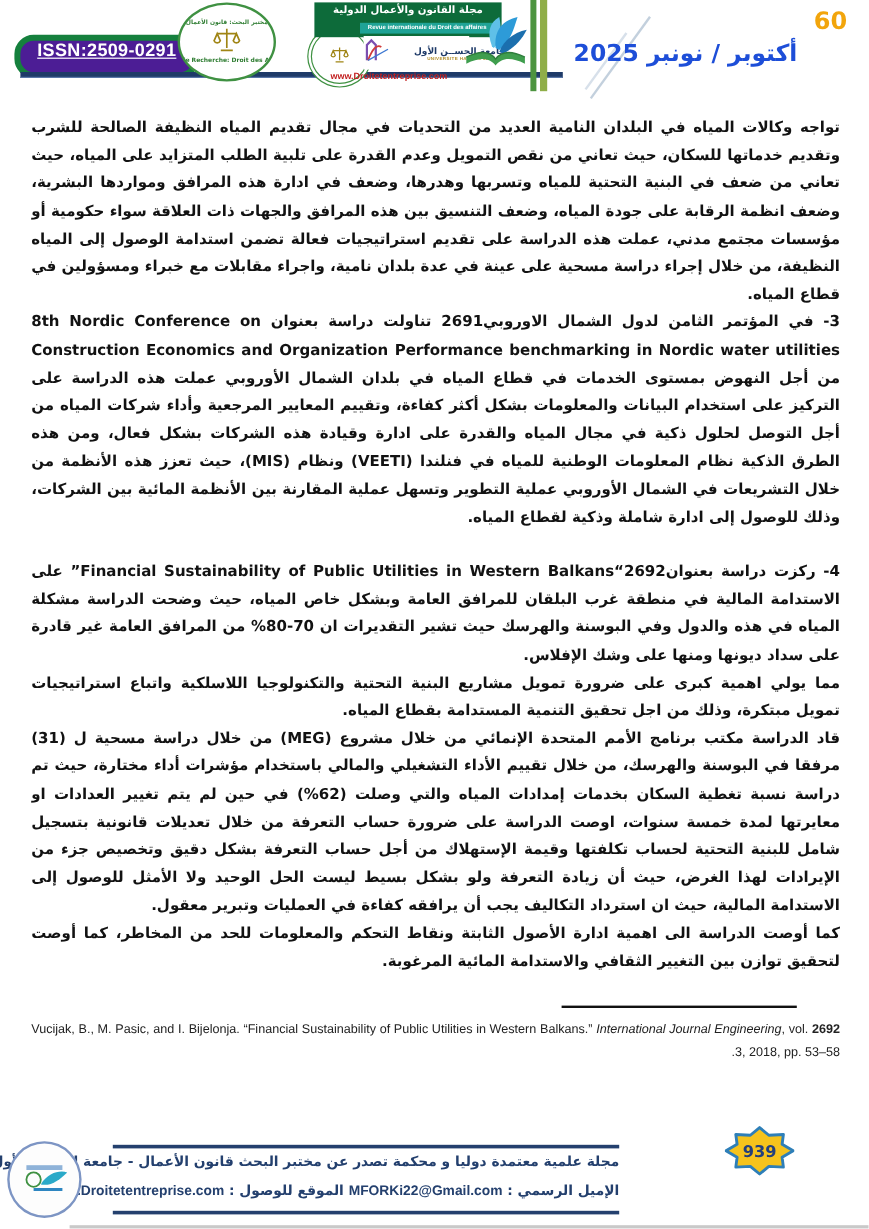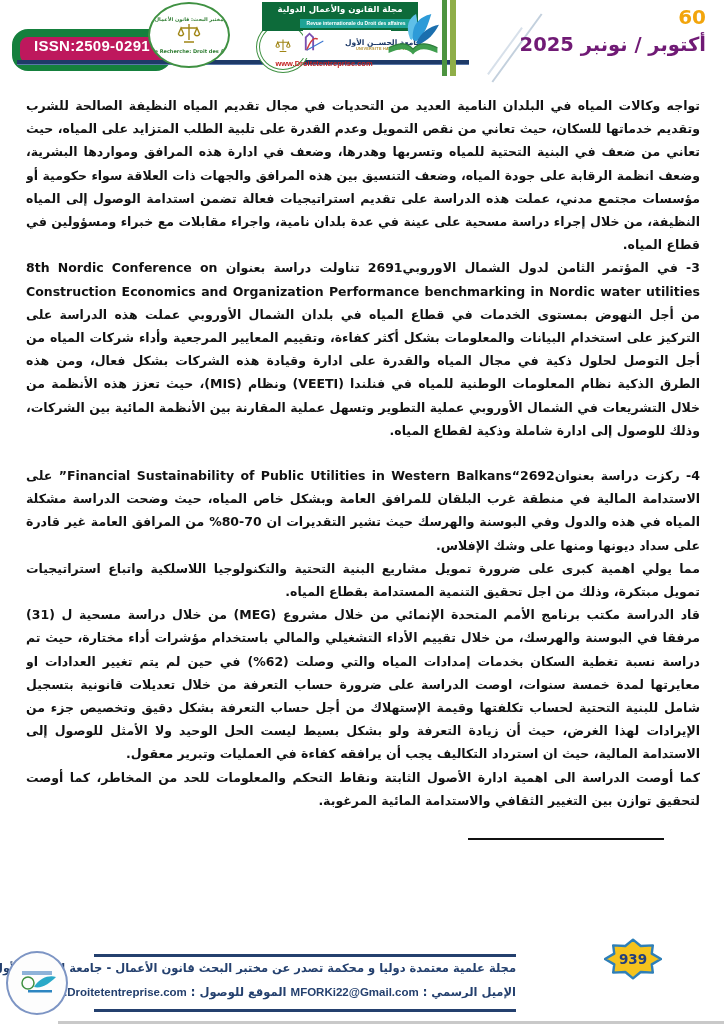--- a/index.html
+++ b/index.html
@@ -1,22 +1,22 @@
 <!DOCTYPE html>
 <html lang="ar"><head>
 <meta charset="utf-8">
 <style>
   html,body{margin:0;padding:0;background:#ffffff;}
   .page{position:relative;width:724px;height:1024px;margin:0 auto;background:#ffffff;overflow:hidden;
         font-family:"DejaVu Sans",sans-serif;}
 
   
   .issn-pill{position:absolute;left:12px;top:29px;height:26px;line-height:26px;padding:0 14px;
-    background:#be185d;border:8px solid #15803d;border-radius:16px;color:#fff;
-    font:bold 15px "Liberation Sans",sans-serif;letter-spacing:.3px;}
+    background:#4c1d95;border:5px solid #15803d;border-radius:16px;color:#fff;
+    font:bold 15px "Liberation Sans",sans-serif;letter-spacing:.3px;text-decoration:underline;}
   .header-rule{position:absolute;left:17px;top:60px;width:452px;height:4px;background:#1e3a68;
     border-bottom:1px solid #5a77a8;}
   .stamp{position:absolute;background:#fff;border-radius:50%;display:flex;flex-direction:column;
     align-items:center;justify-content:center;overflow:hidden;text-align:center;color:#2f7d32;}
   .stamp-large{left:148px;top:2px;width:78px;height:62px;border:2px solid #3f9142;}
   .stamp-small{left:256px;top:21px;width:46px;height:44px;border:4px double #3f9142;}
   .stamp-txt{font:bold 5px "DejaVu Sans",sans-serif;color:#2f7d32;line-height:6px;white-space:nowrap;}
   .banner-green{position:absolute;left:262px;top:2px;width:156px;height:29px;background:#0d6b3a;
     color:#fff;font:bold 8.5px "DejaVu Sans",sans-serif;line-height:15px;text-align:center;direction:rtl;}
   .banner-teal{position:absolute;left:300px;top:19px;width:112px;height:9px;background:#1fa396;
@@ -31,22 +31,22 @@
   .book-svg{position:absolute;left:384px;top:5px;}
   .vline-a{position:absolute;left:442px;top:0;width:5px;height:76px;background:#4d9440;}
   .vline-b{position:absolute;left:450px;top:0;width:6px;height:76px;background:#8fae48;}
   .diag{position:absolute;background:#c3d0dd;width:2px;z-index:0;}
   .diag1{left:516px;top:6px;height:84px;transform:rotate(36deg);}
   .diag2{left:504px;top:22px;height:58px;transform:rotate(36deg);background:#d7e0ea;}
   .issue-line1{position:absolute;left:478px;top:5px;width:228px;direction:rtl;display:flex;
     justify-content:space-between;align-items:baseline;z-index:1;}
   .issue-label{font:bold 21px "DejaVu Sans",sans-serif;color:#29a4dc;white-space:nowrap;}
   .issue-num{font:bold 20px "DejaVu Sans",sans-serif;color:#f2a50c;}
-  .issue-line2{position:absolute;left:478px;top:33px;width:228px;direction:rtl;text-align:right;
-    font:bold 19.5px "DejaVu Sans",sans-serif;color:#701a75;z-index:1;white-space:nowrap;}
+  .issue-line2{position:absolute;left:478px;top:33px;width:228px;direction:rtl;text-align:left;
+    font:bold 19.5px "DejaVu Sans",sans-serif;color:#1d4ed8;z-index:1;white-space:nowrap;}
 
   
   .content{position:absolute;left:26px;right:24px;top:94px;height:742px;overflow:hidden;
     direction:rtl;text-align:justify;font:bold 12.5px/23.2px "DejaVu Sans",sans-serif;color:#121212;}
   .content p{margin:0;}
   .gap-top{margin-top:22px !important;}
   .fnref{font-weight:bold;}
 
   
   .footnotes{position:absolute;left:26px;right:24px;top:838px;}
@@ -144,20 +144,21 @@
     <p>تواجه وكالات المياه في البلدان النامية العديد من التحديات في مجال تقديم المياه النظيفة الصالحة للشرب وتقديم خدماتها للسكان، حيث تعاني من نقص التمويل وعدم القدرة على تلبية الطلب المتزايد على المياه، حيث تعاني من ضعف في البنية التحتية للمياه وتسربها وهدرها، وضعف في ادارة هذه المرافق ومواردها البشرية، وضعف انظمة الرقابة على جودة المياه، وضعف التنسيق بين هذه المرافق والجهات ذات العلاقة سواء حكومية أو مؤسسات مجتمع مدني، عملت هذه الدراسة على تقديم استراتيجيات فعالة تضمن استدامة الوصول إلى المياه النظيفة، من خلال إجراء دراسة مسحية على عينة في عدة بلدان نامية، واجراء مقابلات مع خبراء ومسؤولين في قطاع المياه.</p>
     <p><span>3- في المؤتمر الثامن لدول الشمال الاوروبي</span><span class="fnref">2691</span><span> تناولت دراسة بعنوان 8th Nordic Conference on Construction Economics and Organization Performance benchmarking in Nordic water utilities من أجل النهوض بمستوى الخدمات في قطاع المياه في بلدان الشمال الأوروبي عملت هذه الدراسة على التركيز على استخدام البيانات والمعلومات بشكل أكثر كفاءة، وتقييم المعايير المرجعية وأداء شركات المياه من أجل التوصل لحلول ذكية في مجال المياه والقدرة على ادارة وقيادة هذه الشركات بشكل فعال، ومن هذه الطرق الذكية نظام المعلومات الوطنية للمياه في فنلندا (VEETI) ونظام (MIS)، حيث تعزز هذه الأنظمة من خلال التشريعات في الشمال الأوروبي عملية التطوير وتسهل عملية المقارنة بين الأنظمة المائية بين الشركات، وذلك للوصول إلى ادارة شاملة وذكية لقطاع المياه.</span></p>
     <p class="gap-top"><span>4- ركزت دراسة بعنوان</span><span class="fnref">2692</span><span>“Financial Sustainability of Public Utilities in Western Balkans” على الاستدامة المالية في منطقة غرب البلقان للمرافق العامة وبشكل خاص المياه، حيث وضحت الدراسة مشكلة المياه في هذه والدول وفي البوسنة والهرسك حيث تشير التقديرات ان 70-80% من المرافق العامة غير قادرة على سداد ديونها ومنها على وشك الإفلاس.</span></p>
     <p>مما يولي اهمية كبرى على ضرورة تمويل مشاريع البنية التحتية والتكنولوجيا اللاسلكية واتباع استراتيجيات تمويل مبتكرة، وذلك من اجل تحقيق التنمية المستدامة بقطاع المياه.</p>
     <p>قاد الدراسة مكتب برنامج الأمم المتحدة الإنمائي من خلال مشروع (MEG) من خلال دراسة مسحية ل (31) مرفقا في البوسنة والهرسك، من خلال تقييم الأداء التشغيلي والمالي باستخدام مؤشرات أداء مختارة، حيث تم دراسة نسبة تغطية السكان بخدمات إمدادات المياه والتي وصلت (62%) في حين لم يتم تغيير العدادات او معايرتها لمدة خمسة سنوات، اوصت الدراسة على ضرورة حساب التعرفة من خلال تعديلات قانونية بتسجيل شامل للبنية التحتية لحساب تكلفتها وقيمة الإستهلاك من أجل حساب التعرفة بشكل دقيق وتخصيص جزء من الإيرادات لهذا الغرض، حيث أن زيادة التعرفة ولو بشكل بسيط ليست الحل الوحيد ولا الأمثل للوصول إلى الاستدامة المالية، حيث ان استرداد التكاليف يجب أن يرافقه كفاءة في العمليات وتبرير معقول.</p>
     <p>كما أوصت الدراسة الى اهمية ادارة الأصول الثابتة ونقاط التحكم والمعلومات للحد من المخاطر، كما أوصت لتحقيق توازن بين التغيير الثقافي والاستدامة المائية المرغوبة.</p>
   </div>
 
   <div class="footnotes">
     <div class="fn-sep"></div>
+    <p class="fn"><span class="fn-num">2692</span> <span>Vucijak, B., M. Pasic, and I. Bijelonja. “Financial Sustainability of Public Utilities in Western Balkans.” </span><i>International Journal Engineering</i><span>, vol. 3, 2018, pp. 53–58.</span></p>
   </div>
 
   <div class="footer-rule fr-top"></div>
   <div class="footer-line1">مجلة علمية معتمدة دوليا و محكمة تصدر عن مختبر البحث قانون الأعمال - جامعة الحسن الأول - سطات - المغرب</div>
   <div class="footer-line2">
     <span>الإميل الرسمي :</span>
     <span class="latin">MFORKi22@Gmail.com</span>
     <span>الموقع للوصول :</span>
     <span class="latin">WWW.Droitetentreprise.com</span>
   </div>

